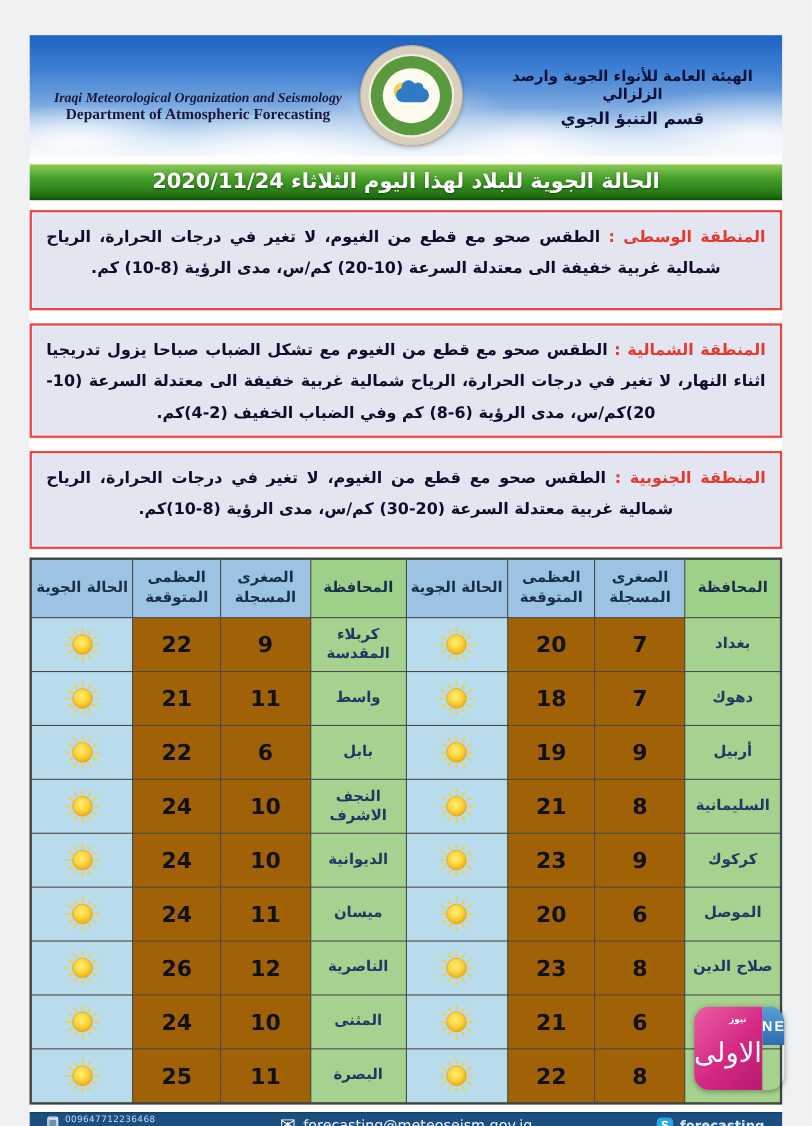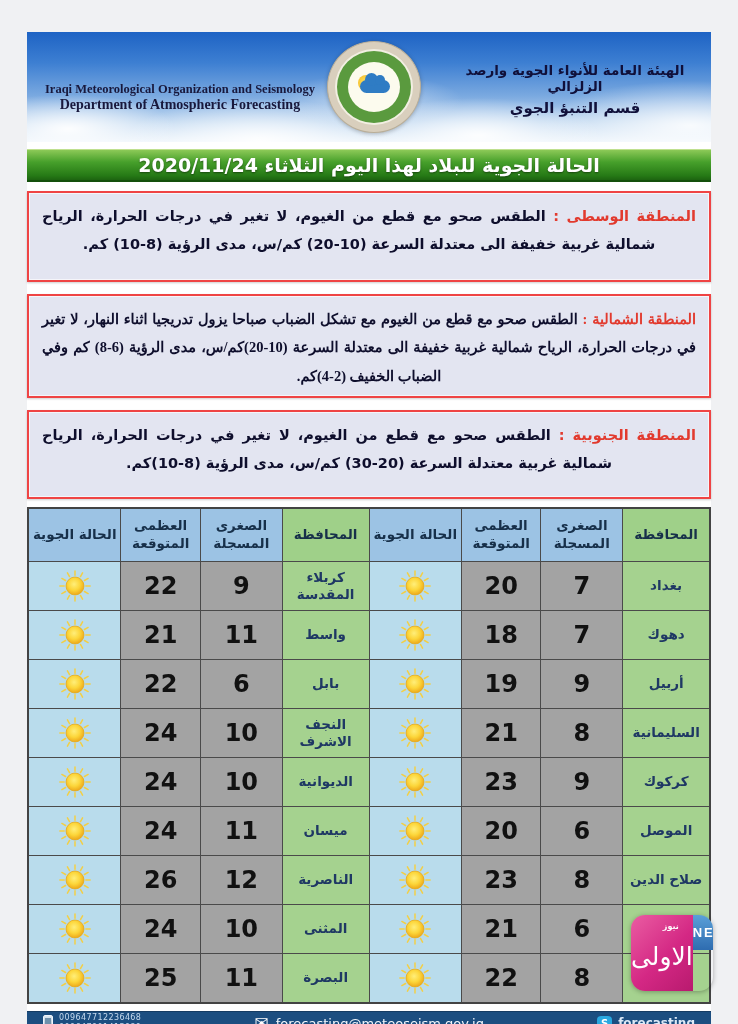--- a/index.html
+++ b/index.html
@@ -20,21 +20,21 @@
     background:
       radial-gradient(ellipse 150px 48px at 6% 88%,  rgba(255,255,255,.95), rgba(255,255,255,0) 72%),
       radial-gradient(ellipse 190px 60px at 34% 100%, rgba(255,255,255,.95), rgba(255,255,255,0) 72%),
       radial-gradient(ellipse 170px 52px at 66% 94%, rgba(255,255,255,.92), rgba(255,255,255,0) 72%),
       radial-gradient(ellipse 210px 62px at 97% 85%, rgba(255,255,255,.88), rgba(255,255,255,0) 72%),
       radial-gradient(ellipse 130px 36px at 50% 62%, rgba(255,255,255,.45), rgba(255,255,255,0) 72%),
       linear-gradient(180deg,#1e63c4 0%, #3d7fd2 28%, #7aa9e0 58%, #c6dcf2 84%, #eef5fc 100%);
   }
   .hdr-en { flex:1.08; text-align:center; font-family:"Liberation Serif", serif; color:#18183c; padding-left:6px; }
   .hdr-en .l1 { font-size:16px; font-weight:bold; }
-  .hdr-en .l2 { font-size:12.5px; font-weight:bold; margin-top:20px; }
+  .hdr-en .l2 { font-size:12.5px; font-weight:bold; margin-top:20px;font-style:italic; }
   .hdr-en .l3 { font-size:14px; font-weight:bold; margin-top:0; }
   .hdr-ar { flex:1; direction:rtl; text-align:center; color:#10103a; padding-left:18px; }
   .hdr-ar .a1 { font-size:14px; font-weight:bold; }
   .hdr-ar .a2 { font-size:13.5px; font-weight:bold; margin-top:4px; }
   .hdr-ar .a3 { font-size:15px; font-weight:bold; margin-top:5px; }
   .logo-outer {
     width:94px; height:92px; border-radius:50%;
     background:#d9cfbd; border:1px solid #b9ae98;
     display:flex; align-items:center; justify-content:center;
     box-shadow:0 1px 4px rgba(0,0,0,.25);
@@ -78,39 +78,39 @@
   
   .region {
     direction:rtl; background:#e3e5f1;
     border:2px solid #ef4444;
     box-shadow:inset 0 0 0 1px #f5f5fa, 0 1px 2px rgba(0,0,0,.2);
     padding:9px 13px 6px 13px;
     font-size:14.5px; font-weight:bold; color:#0e0e2c;
     line-height:1.95; text-align:justify; text-align-last:center;
   }
   .region.r1 { margin-top:9px;  min-height:91px; }
-  .region.r2 { margin-top:12px; min-height:96px;font-family:Liberation Serif, serif; }
+  .region.r2 { margin-top:12px; min-height:96px; }
   .region.r3 { margin-top:12px; min-height:89px; }
   .region-label { color:#e23a2e; }
 
   
   .wtable {
     margin-top:8px; direction:rtl;
     display:grid;
     grid-template-columns:1.06fr 1fr 0.97fr 1.13fr 1.06fr 1fr 0.97fr 1.13fr;
     grid-template-rows:52px; grid-auto-rows:48px;
     gap:1px; background:#4a4a4a; border:2px solid #434343;
   }
   .trow { display:contents; }
   .cell { display:flex; align-items:center; justify-content:center; text-align:center; }
   .hcell { font-size:13.5px; font-weight:bold; color:#17304a; line-height:1.3; padding:2px; }
   .h-gov  { background:#9fd089; }
   .h-blue { background:#9cc3e4; }
   .c-gov  { background:#a5d28f; font-size:13.5px; font-weight:bold; color:#1f3864; line-height:1.25; padding:2px; }
-  .c-num  { background:#a3a3a3; font-size:24px; font-weight:bold; color:#111111; }
+  .c-num  { background:#a16207; font-size:20px; font-weight:bold; color:#111111; }
   .c-cond { background:#b9dcec; }
 
   
   .news-logo {
     position:absolute; top:883px; right:-2px; width:82px; height:76px;
     border-radius:14px; overflow:hidden; display:flex; flex-direction:row;
     box-shadow:0 1px 5px rgba(0,0,0,.3);
   }
   .news-top {
     flex:1; background:linear-gradient(135deg,#ea5da2 0%, #d42884 55%, #b81a6e 100%);

